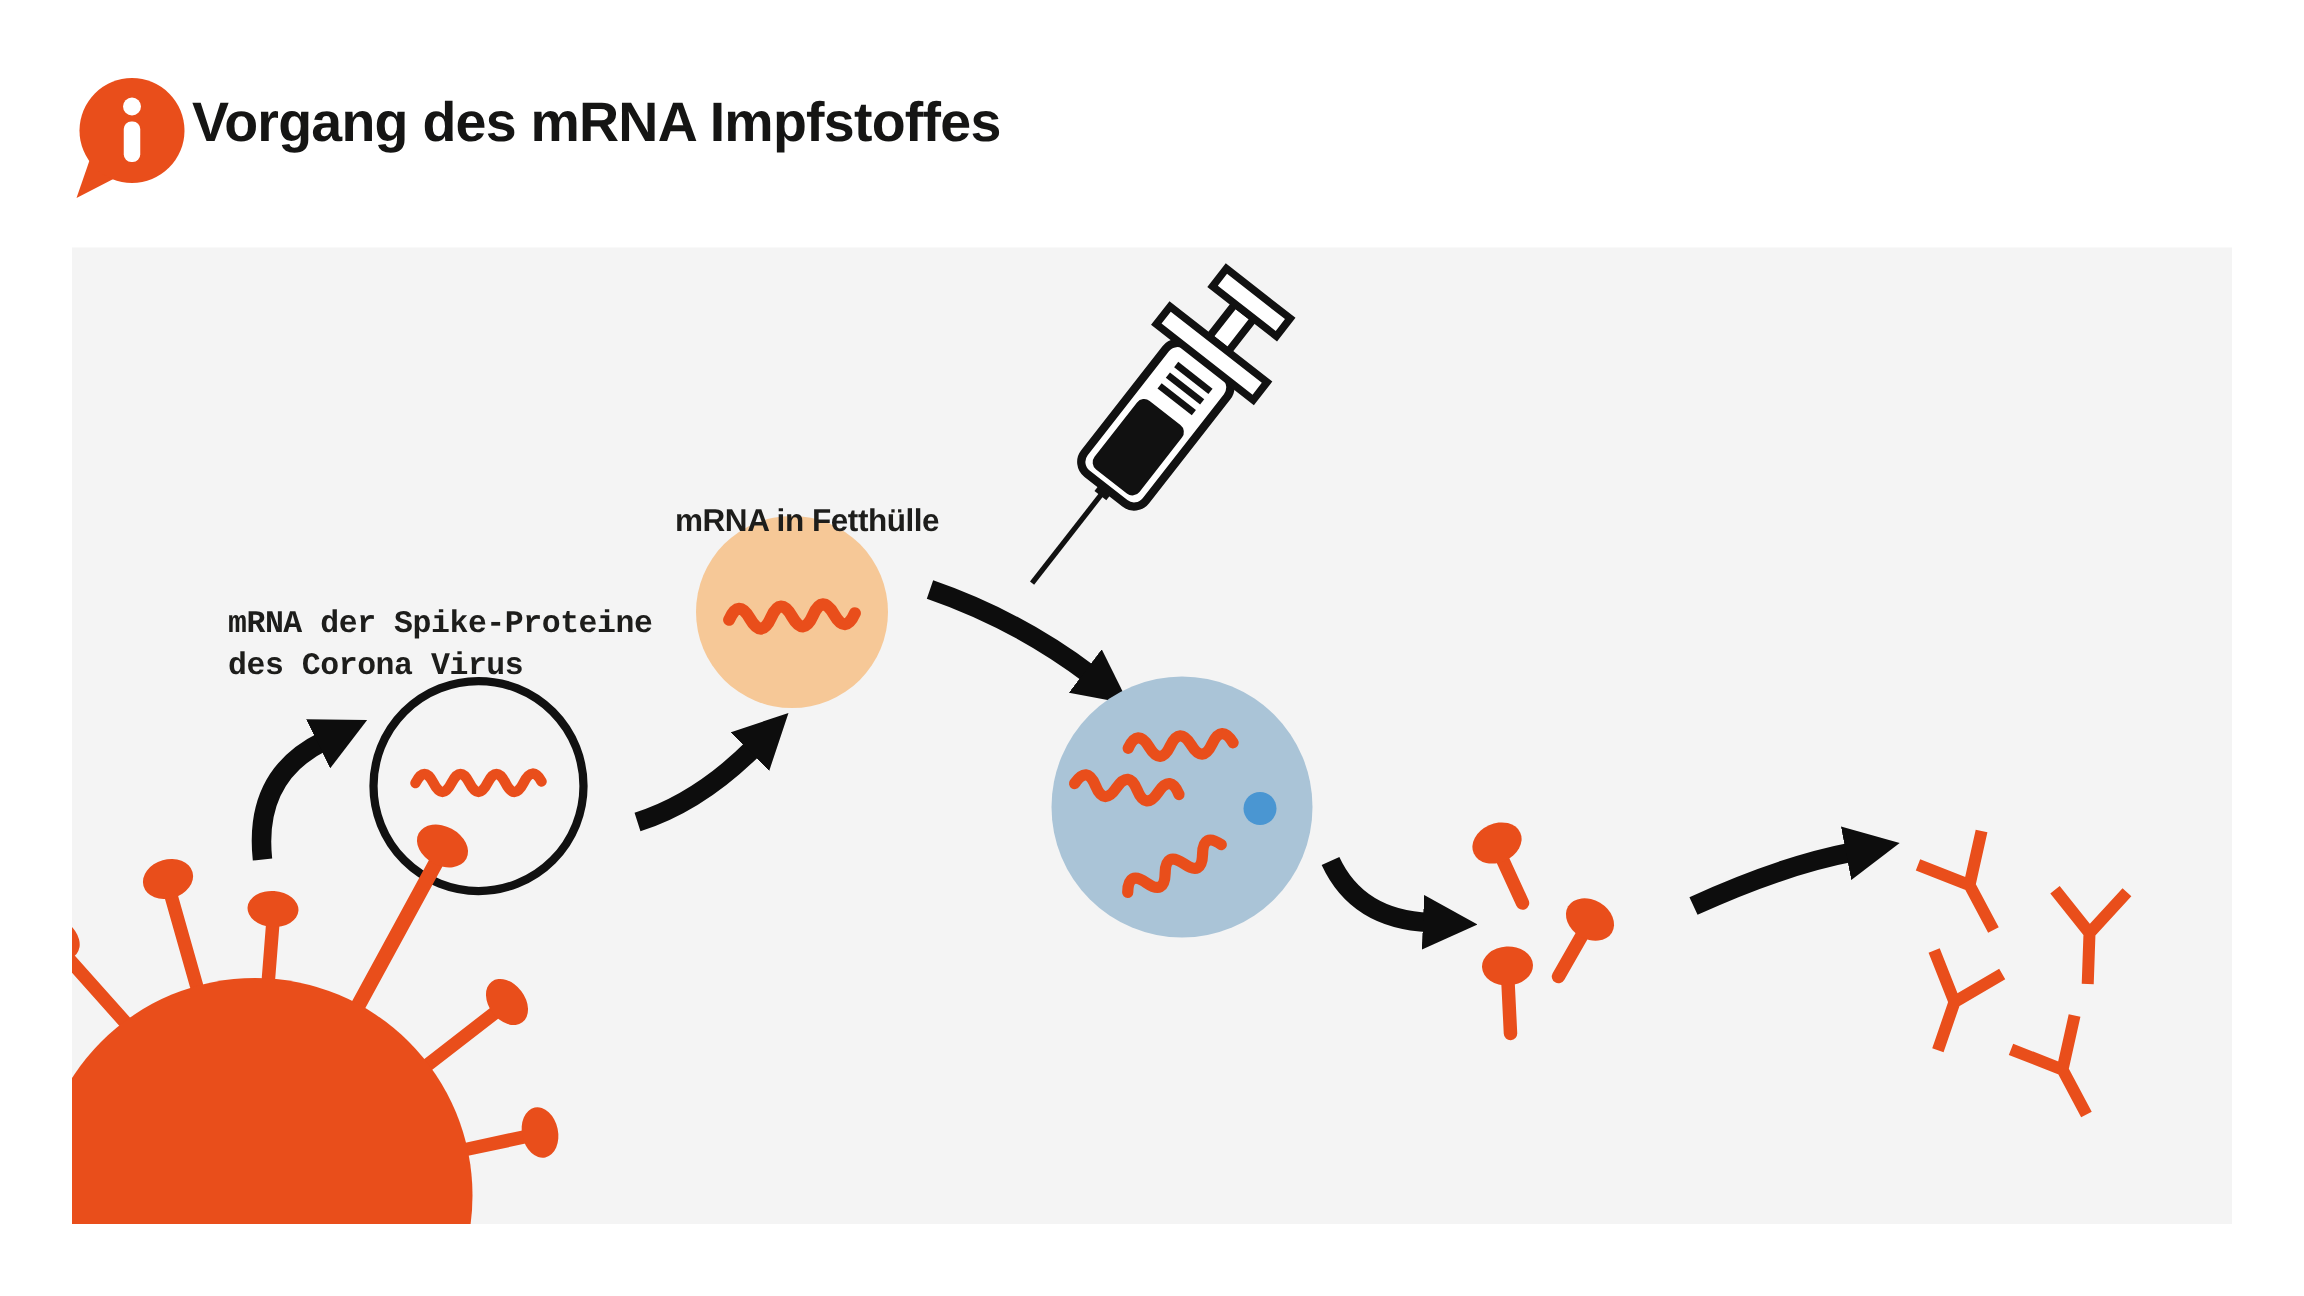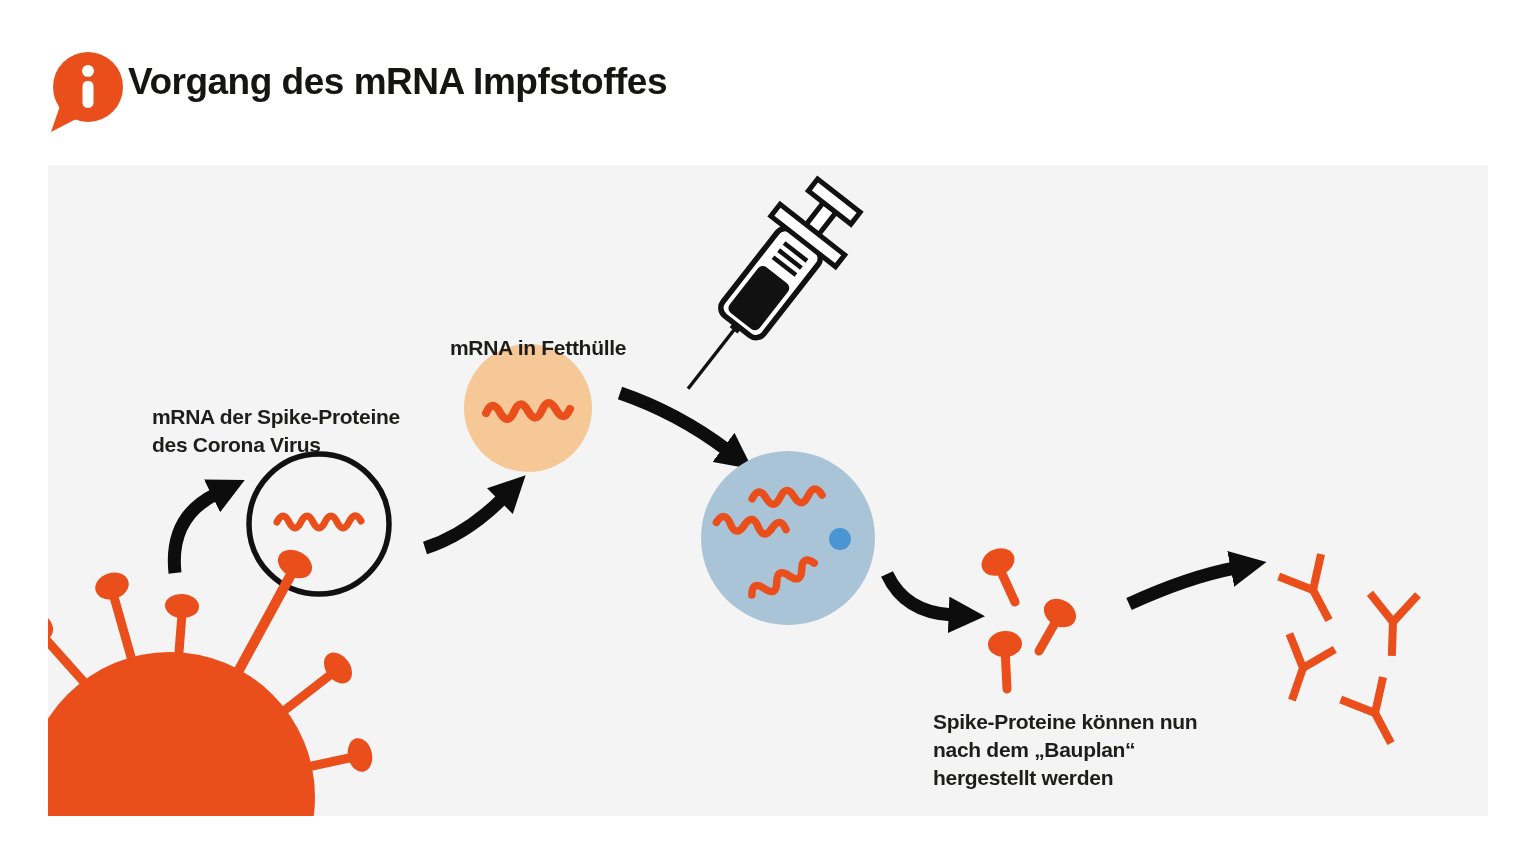--- a/index.html
+++ b/index.html
@@ -19,21 +19,21 @@
   .panel{
     position:absolute;left:48px;top:165px;width:1440px;height:651px;
     background:var(--panel,#f4f4f4);overflow:hidden;
   }
   .panel svg.scene{position:absolute;left:0;top:0;}
   .label{
     position:absolute;white-space:pre-line;
     font-size:21px;line-height:28px;font-weight:700;letter-spacing:-0.3px;
     color:var(--ink,#1d1d1b);
   }
-  .label.l1{left:104px;top:238px;}
+  .label.l1{left:104px;top:238px;font-family:Liberation Mono, monospace;}
   .label.l2{left:402px;top:145px;margin-top:24px;}
   .label.l3{left:775px;top:195px;}
   .label.l4{left:885px;top:543px;}
   .label.l5{left:1164px;top:266px;}
 </style>
 </head>
 <body>
 
 <div class="header">
   <svg class="info-bubble" width="80" height="90" viewBox="0 0 80 90">
@@ -134,16 +134,13 @@
       <path transform="translate(1265,425) rotate(-28)" d="M-24,-28 L0,0 L24,-28 M0,0 L0,34"></path>
       <path transform="translate(1345,457) rotate(2)" d="M-24,-28 L0,0 L24,-28 M0,0 L0,34"></path>
       <path transform="translate(1255,503) rotate(19)" d="M-24,-28 L0,0 L24,-28 M0,0 L0,34"></path>
       <path transform="translate(1327,548) rotate(-28)" d="M-24,-28 L0,0 L24,-28 M0,0 L0,34"></path>
     </g>
   </svg>
 
   <div class="label l1">mRNA der Spike-Proteine
 des Corona Virus</div>
   <div class="label l2">mRNA in Fetthülle</div>
-  <div class="label l4">Spike-Proteine können nun
-nach dem „Bauplan“
-hergestellt werden</div>
 </div>
 
 </body></html>

